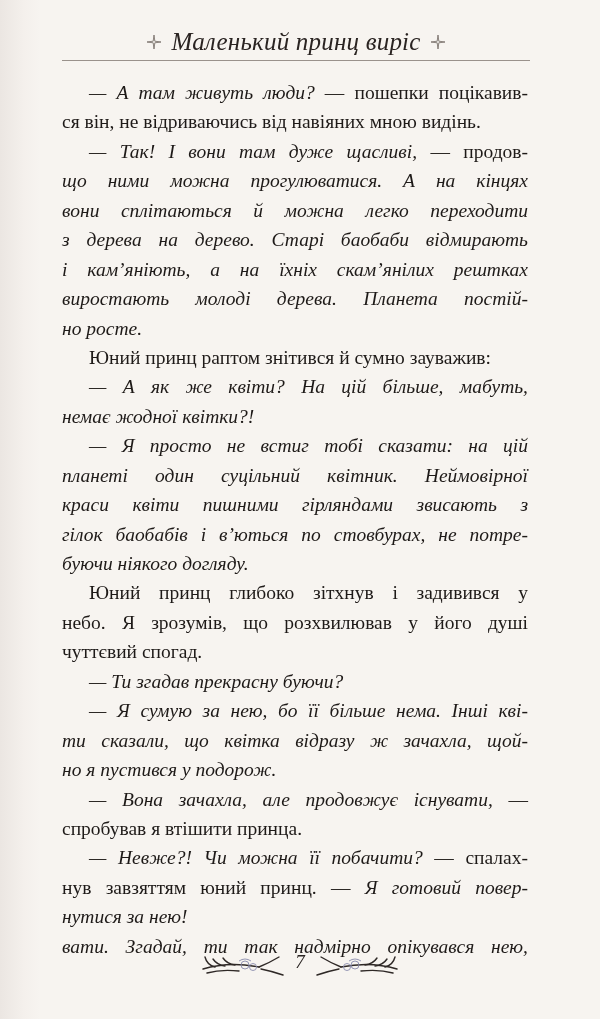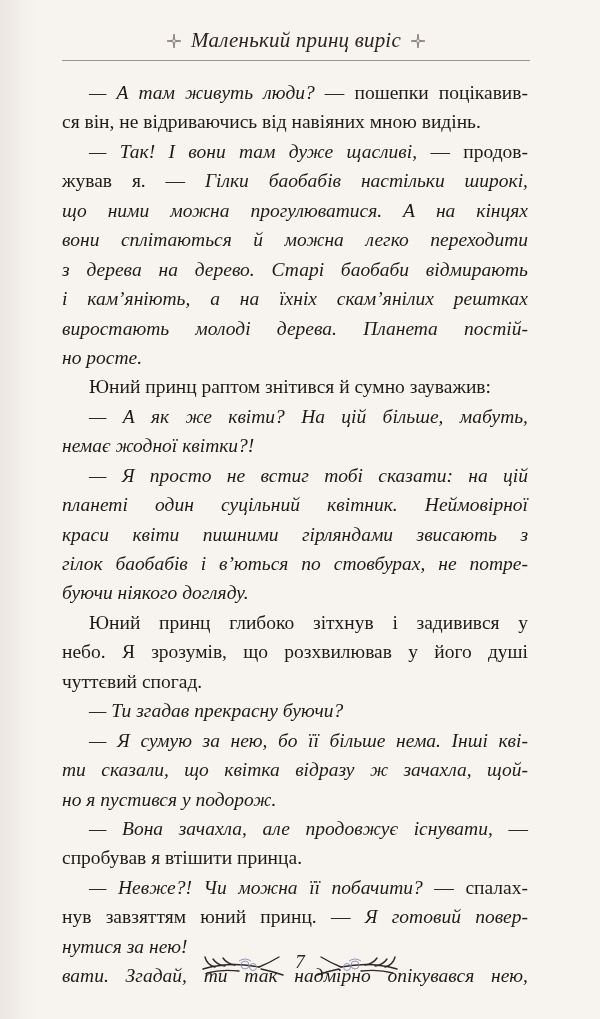--- a/index.html
+++ b/index.html
@@ -29,21 +29,21 @@
       top: 28px;
       height: 30px;
       text-align: center;
     }
     .running-head-inner {
       display: inline-flex;
       align-items: center;
       gap: 10px;
       font-family: "Liberation Serif", "DejaVu Serif", serif;
       font-style: italic;
-      font-size: 21px;
+      font-size: 25px;
       color: #2a2422;
       letter-spacing: 0.2px;
     }
     .star {
       width: 14px;
       height: 14px;
       display: inline-block;
     }
     .head-rule {
       position: absolute;
@@ -114,21 +114,20 @@
       <path d="M7 0 L7.8 6.2 L14 7 L7.8 7.8 L7 14 L6.2 7.8 L0 7 L6.2 6.2 Z" fill="none" stroke="#6f6660" stroke-width="0.8"></path>
     </svg>
   </span>
 </header>
 <div class="head-rule"></div>
 
 <main class="text-block" id="text-block">
     <div class="line indent"><span class="it">— А там живуть люди?</span><span> — пошепки поцікавив-</span></div>
     <div class="line last"><span>ся він, не відриваючись від навіяних мною видінь.</span></div>
     <div class="line indent"><span class="it">— Так! І вони там дуже щасливі,</span><span> — продов-</span></div>
-    <div class="line"><span>жував я. — </span><span class="it">Гілки баобабів настільки широкі,</span></div>
     <div class="line"><span class="it">що ними можна прогулюватися. А на кінцях</span></div>
     <div class="line"><span class="it">вони сплітаються й можна легко переходити</span></div>
     <div class="line"><span class="it">з дерева на дерево. Старі баобаби відмирають</span></div>
     <div class="line"><span class="it">і кам’яніють, а на їхніх скам’янілих рештках</span></div>
     <div class="line"><span class="it">виростають молоді дерева. Планета постій-</span></div>
     <div class="line last"><span class="it">но росте.</span></div>
     <div class="line indent last"><span>Юний принц раптом знітився й сумно зауважив:</span></div>
     <div class="line indent"><span class="it">— А як же квіти? На цій більше, мабуть,</span></div>
     <div class="line last"><span class="it">немає жодної квітки?!</span></div>
     <div class="line indent"><span class="it">— Я просто не встиг тобі сказати: на цій</span></div>

